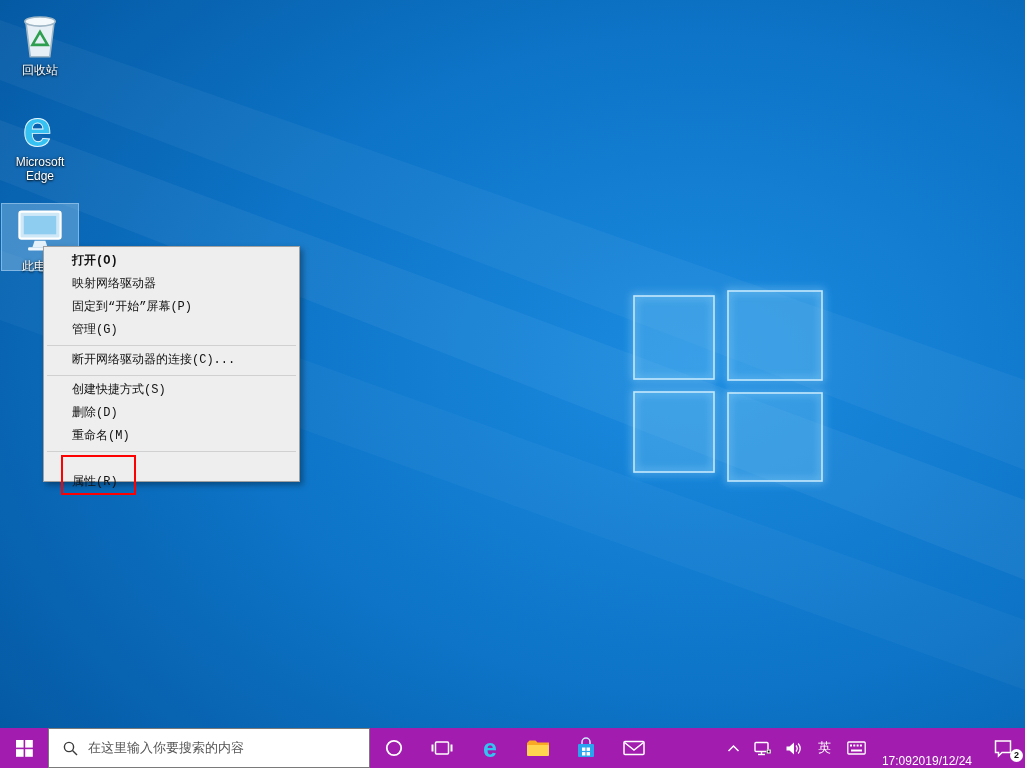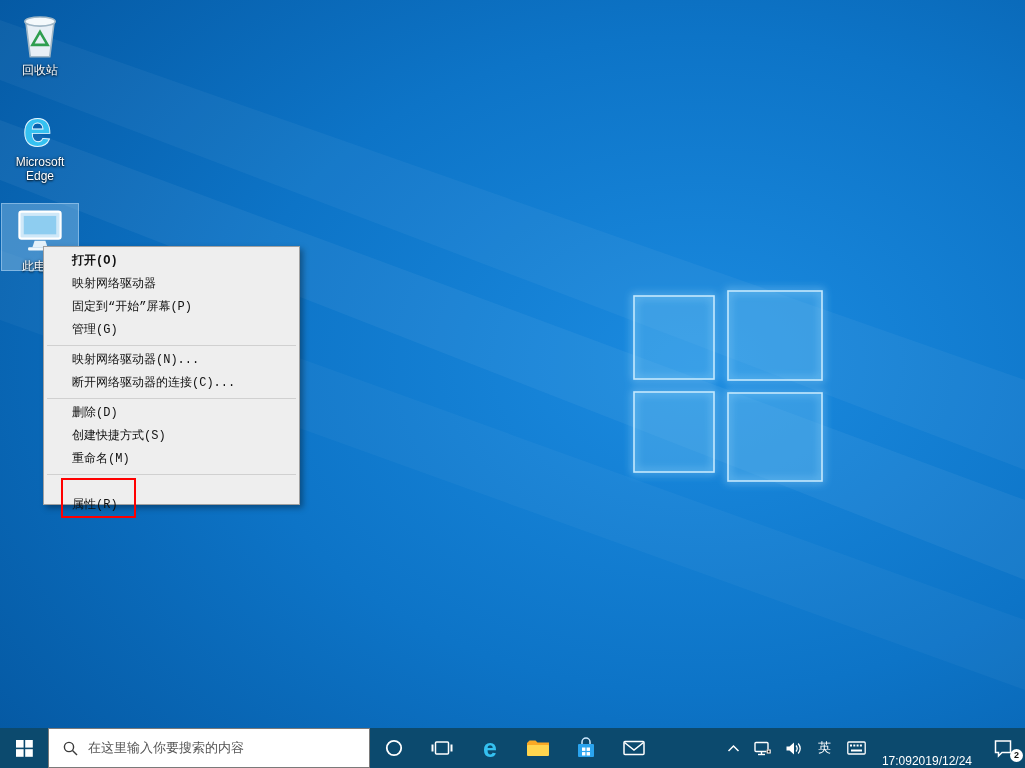--- a/index.html
+++ b/index.html
@@ -23,21 +23,21 @@
   .context-menu{position:absolute;left:43px;top:246px;width:255px;z-index:5;
     background:#eeeeee;border:1px solid #a0a0a0;box-shadow:3px 3px 6px rgba(0,0,0,.35);
     padding:3px 0;font-size:12px;color:#111;font-family:Liberation Mono, monospace;}
   .cm-item{height:23px;line-height:23px;padding-left:28px;white-space:nowrap;}
   .cm-item.bold{font-weight:bold;}
   .cm-sep{height:1px;background:#d0d0d0;margin:3px 3px;}
   .red-box{display:inline-block;border:2px solid #ff0000;padding:16px 16px 1px 9px;
     margin-left:-11px;line-height:19px;}
 
   
-  .taskbar{position:absolute;left:0;bottom:0;width:1025px;height:40px;background:#0c4a6e;
+  .taskbar{position:absolute;left:0;bottom:0;width:1025px;height:40px;background:#a21caf;
     z-index:10;display:flex;align-items:stretch;color:#fff;}
   .tb-btn{width:48px;display:flex;align-items:center;justify-content:center;flex:0 0 auto;}
   .searchbox{width:322px;flex:0 0 auto;background:#ffffff;display:flex;align-items:center;
     border:1px solid #7a7a7a;box-sizing:border-box;}
   .searchbox .mag{margin:0 10px 0 14px;display:flex;}
   .searchbox .ph{font-size:13px;color:#555;}
   .tray{margin-left:auto;display:flex;align-items:stretch;}
   .tray-item{display:flex;align-items:center;justify-content:center;padding:0 7px;position:relative;}
   .ime{font-size:13px;padding:0 9px;}
   .clock{display:flex;flex-direction:row;justify-content:center;align-items:flex-end;
@@ -113,25 +113,24 @@
     </div>
     <div class="lbl">此电脑</div>
   </div>
 
   <div class="context-menu">
     <div class="cm-item bold">打开(O)</div>
     <div class="cm-item">映射网络驱动器</div>
     <div class="cm-item">固定到“开始”屏幕(P)</div>
     <div class="cm-item">管理(G)</div>
     <div class="cm-sep"></div>
-    <div class="cm-item">映射网络驱动器(N)...</div>
     <div class="cm-item">断开网络驱动器的连接(C)...</div>
     <div class="cm-sep"></div>
+    <div class="cm-item">创建快捷方式(S)</div>
     <div class="cm-item">删除(D)</div>
-    <div class="cm-item">创建快捷方式(S)</div>
     <div class="cm-item">重命名(M)</div>
     <div class="cm-sep"></div>
     <div class="cm-item">
       <span class="red-box">属性(R)</span>
     </div>
   </div>
 
   <div class="taskbar">
 
     <div class="tb-btn">

